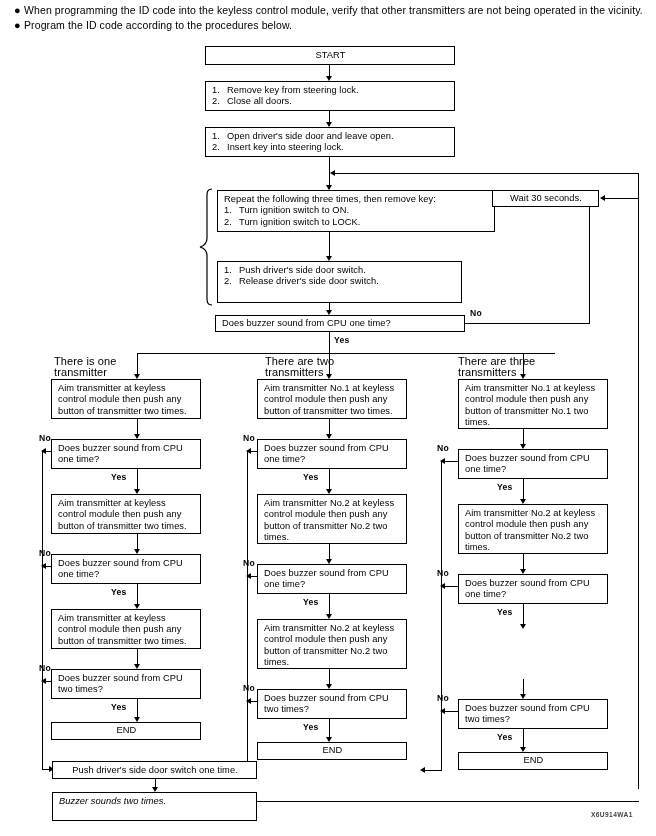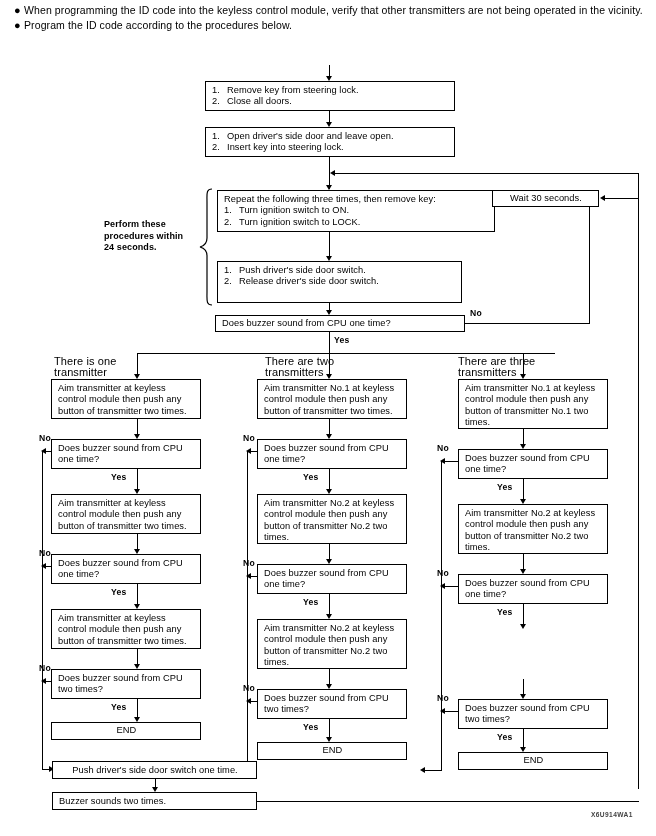--- a/index.html
+++ b/index.html
@@ -81,20 +81,23 @@
     <div class="bullet-row">
       <span class="bullet-dot">●</span>
       <span class="bullet-txt">When programming the ID code into the keyless control module, verify that other transmitters are not being operated in the vicinity.</span>
     </div>
     <div class="bullet-row">
       <span class="bullet-dot">●</span>
       <span class="bullet-txt">Program the ID code according to the procedures below.</span>
     </div>
   </div>
 
+  <div class="box center mid" style="left:205px;top:46px;width:250px;height:19px;">
+    <span>START</span>
+  </div>
   <div class="ln vl" style="left:329px;top:65px;height:12px;"></div>
   <div class="ar down" style="left:326px;top:76px;"></div>
 
   <div class="box" style="left:205px;top:81px;width:250px;height:30px;">
     <ol>
       <li>
           <span class="n">1.</span>
           <span>Remove key from steering lock.</span>
         </li>
       <li>
@@ -154,21 +157,20 @@
     </ol>
   </div>
   <div class="ln vl" style="left:329px;top:303px;height:9px;"></div>
   <div class="ar down" style="left:326px;top:310px;"></div>
 
   <div class="brace" style="left:198px;top:188px;width:16px;height:118px;">
     <svg width="16" height="118" viewBox="0 0 16 118">
       <path d="M14 1 C8 1, 9 6, 9 14 L9 50 C9 56, 6 58, 2 59 C6 60, 9 62, 9 68 L9 104 C9 112, 8 117, 14 117" fill="none" stroke="#000" stroke-width="1.2"></path>
     </svg>
   </div>
-  <div class="sidenote" style="left:104px;top:219px;width:92px;">Perform these procedures within 24 seconds.</div>
 
   <div class="box" style="left:215px;top:315px;width:250px;height:17px;padding-top:2px;">
     <span>Does buzzer sound from CPU one time?</span>
   </div>
 
   <div class="ln hl" style="left:465px;top:323px;width:125px;"></div>
   <div class="ln vl" style="left:589px;top:207px;height:117px;"></div>
   <div class="ar up" style="left:586px;top:202px;"></div>
   <div class="lbl" style="left:470px;top:308px;">No</div>
 
@@ -326,19 +328,19 @@
   <div class="ln hl" style="left:444px;top:711px;width:14px;"></div>
   <div class="ar left" style="left:440px;top:708px;"></div>
   <div class="ln vl" style="left:441px;top:461px;height:310px;"></div>
   <div class="ln hl" style="left:424px;top:770px;width:17px;"></div>
   <div class="ar left" style="left:420px;top:767px;"></div>
 
   <div class="box" style="left:52px;top:761px;width:205px;height:18px;padding-top:3px;text-align:center;">Push driver's side door switch one time.</div>
   <div class="ln vl" style="left:155px;top:779px;height:10px;"></div>
   <div class="ar down" style="left:152px;top:787px;"></div>
 
-  <div class="box" style="left:52px;top:792px;width:205px;height:18px;padding-top:3px;">Buzzer sounds two times.</div>
+  <div class="box" style="left:52px;top:792px;width:205px;height:29px;padding-top:3px;font-style:italic;">Buzzer sounds two times.</div>
 
   <div class="ln hl" style="left:257px;top:801px;width:382px;"></div>
 
   <div class="figcode" style="left:591px;top:811px;">X6U914WA1</div>
 
 </div>
 
 </body></html>

